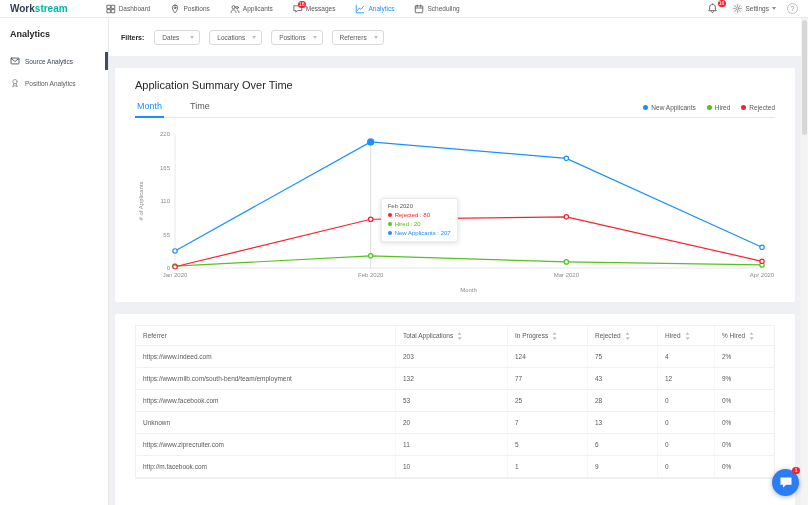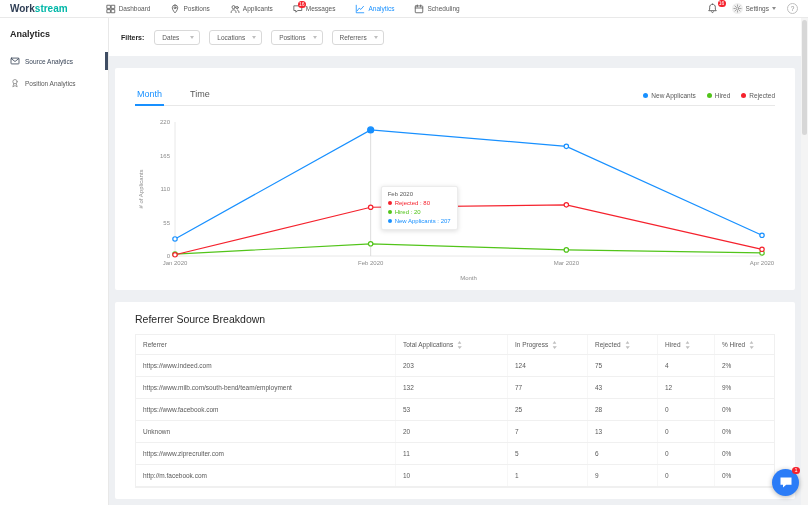--- a/index.html
+++ b/index.html
@@ -226,20 +226,21 @@
             <span class="caret"></span>
           </div>
           <div class="select">
             <span>Referrers</span>
             <span class="caret"></span>
           </div>
         </div>
     </div>
 
     <section class="card chart-card">
+      <h2 class="card-title">Application Summary Over Time</h2>
       <div class="tabs-row">
         <div id="tabs" class="tabs">
             <div class="tab active">Month</div>
             <div class="tab">Time</div>
           </div>
         <div id="legend" class="legend">
             <div class="legend-item">
               <span class="legend-dot" style="background: rgb(24, 144, 255);"></span>
               <span>New Applicants</span>
             </div>
@@ -299,21 +300,20 @@
               <div class="tt-line">
                 <span class="tt-dot" style="background: rgb(24, 144, 255);"></span>
                 <span style="color: rgb(24, 144, 255);">New Applicants : 207</span>
               </div>
             </div>
         </div>
       </div>
     </section>
 
     <section class="card table-card">
-      <h2 class="card-title2">Referrer Source Breakdown</h2>
       <div class="table">
         <div id="thead" class="thead">
             <div class="th col0">
               <span>Referrer</span>
             </div>
             <div class="th col1">
               <span>Total Applications</span>
               <span class="sorter">
                 <svg width="5" height="8" viewBox="0 0 6 10">
                   <path d="M3 0L5.3 3.4H.7z" fill="#bfbfbf"></path>

